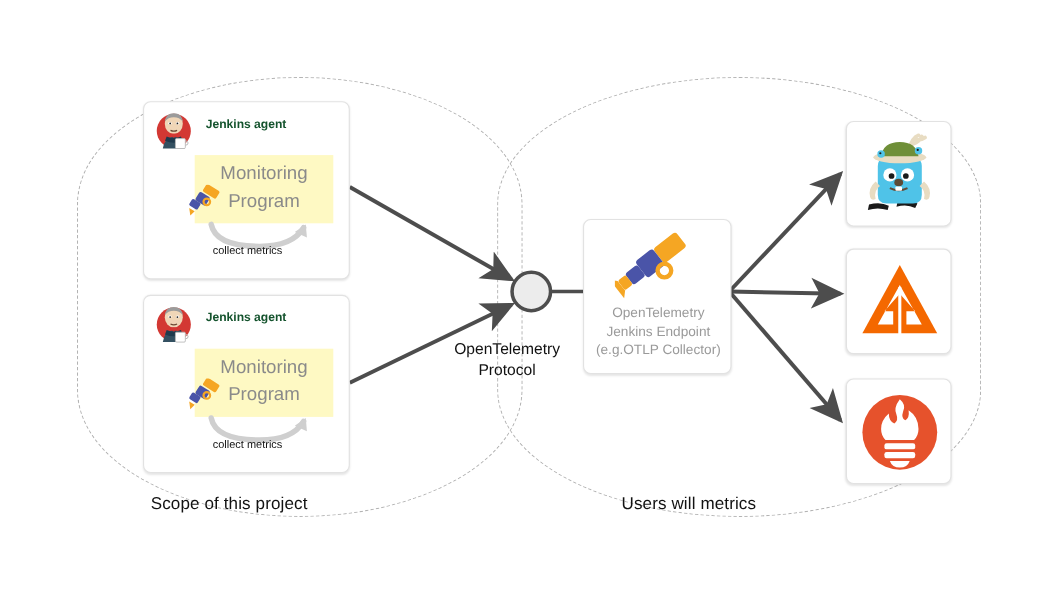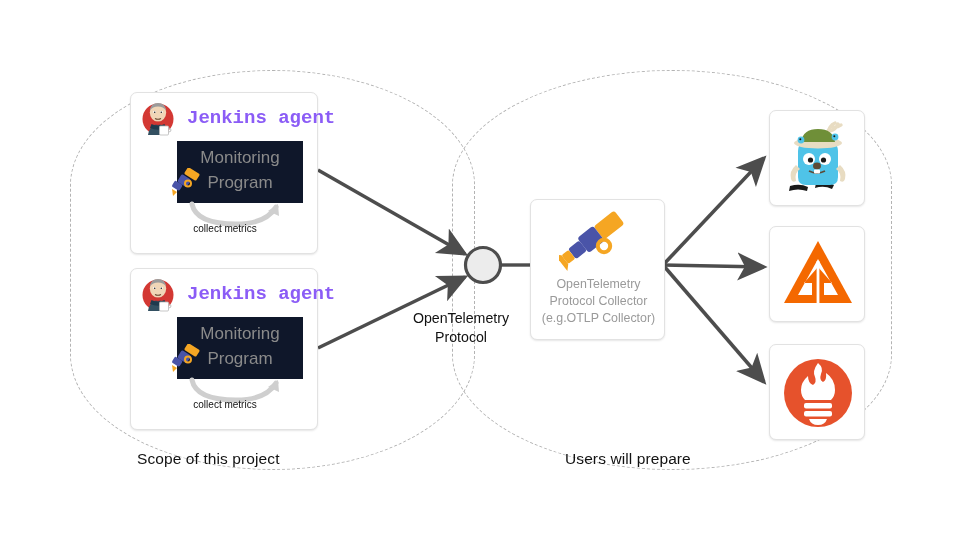--- a/index.html
+++ b/index.html
@@ -23,27 +23,27 @@
   .card{position:absolute;background:#ffffff;border:1px solid #e2e2e2;
         border-radius:7px;box-sizing:border-box;
         box-shadow:0 1px 2px rgba(0,0,0,.10);}
 
   .agent-card{width:188px;height:162px;}
   #agent-1{left:130px;top:92px;}
   #agent-2{left:130px;top:268px;}
 
   .agent-head{position:absolute;left:0;top:4px;width:188px;height:40px;}
   .jenkins-logo{position:absolute;left:7px;top:2px;width:40px;height:40px;}
-  .agent-title{position:absolute;left:56px;top:10px;font-size:19px;
-               font-weight:bold;color:#8b5cf6;
-               font-family:Liberation Mono, monospace;
+  .agent-title{position:absolute;left:56px;top:10px;font-size:11px;
+               font-weight:bold;color:#14532d;
+               font-family:Liberation Sans, sans-serif;
                white-space:nowrap;}
 
   .monitor-box{position:absolute;left:46px;top:48px;width:126px;height:62px;
-               background:#0f172a;}
+               background:#fef9c3;}
   .monitor-text{position:absolute;left:0;top:4px;width:126px;text-align:center;
                 font-size:17px;line-height:25px;color:#8a8a8a;}
   .telescope-sm{position:absolute;left:38px;top:75px;width:34px;height:30px;}
 
   .loop-arrow{position:absolute;left:55px;top:108px;width:100px;height:30px;}
   .collect-label{position:absolute;left:0;top:130px;width:188px;text-align:center;
                  font-size:10px;color:#101010;}
 
   
   #otel-card{left:530px;top:199px;width:135px;height:141px;}
@@ -68,21 +68,21 @@
 </style>
 </head>
 <body>
 
 <div id="stage">
 
   <div class="scope" id="scope-left"></div>
   <div class="scope" id="scope-right"></div>
 
   <div class="scope-caption" id="cap-left">Scope of this project</div>
-  <div class="scope-caption" id="cap-right">Users will prepare</div>
+  <div class="scope-caption" id="cap-right">Users will metrics</div>
 
   <svg id="wires" viewBox="0 0 960 540">
     <defs>
       <marker id="ah" markerWidth="9" markerHeight="9" refX="7.4" refY="4.5" orient="auto" markerUnits="strokeWidth">
         <path d="M0,0.6 L8.4,4.5 L0,8.4 L2.1,4.5 Z" fill="#4d4d4d"></path>
       </marker>
     </defs>
 
     <line x1="318" y1="170" x2="465" y2="254" stroke="#4d4d4d" stroke-width="3.6" marker-end="url(#ah)"></line>
 
@@ -196,21 +196,21 @@
         <rect x="44" y="18" width="26" height="17" rx="3" fill="#f5a623"></rect>
         <rect x="24" y="17" width="20" height="19" rx="3" fill="#4a54a8"></rect>
         <rect x="10" y="20" width="14" height="13" rx="2.6" fill="#4a54a8"></rect>
         <rect x="1" y="21" width="9" height="11" rx="2" fill="#f5a623"></rect>
         <path d="M1 21 l-5 -5 l0 21 l5 -5 z" fill="#f5a623"></path>
       </g>
       <circle cx="45" cy="38" r="6.2" fill="none" stroke="#f5a623" stroke-width="4"></circle>
     </svg>
     <div class="otel-text">
       <div>OpenTelemetry</div>
-      <div>Protocol Collector</div>
+      <div>Jenkins Endpoint</div>
       <div>(e.g.OTLP Collector)</div>
     </div>
   </div>
 
   <div class="card dest-card" id="dest-1">
     <svg class="dest-logo" viewBox="0 0 84 84">
 
       <path d="M14 69 q10 -3 18 1 l-1 4 q-9 -3 -18 0 z" fill="#1a1a1a"></path>
       <path d="M40 66 q10 -3 18 2 l-2 4 q-8 -4 -17 -1 z" fill="#1a1a1a"></path>
 

